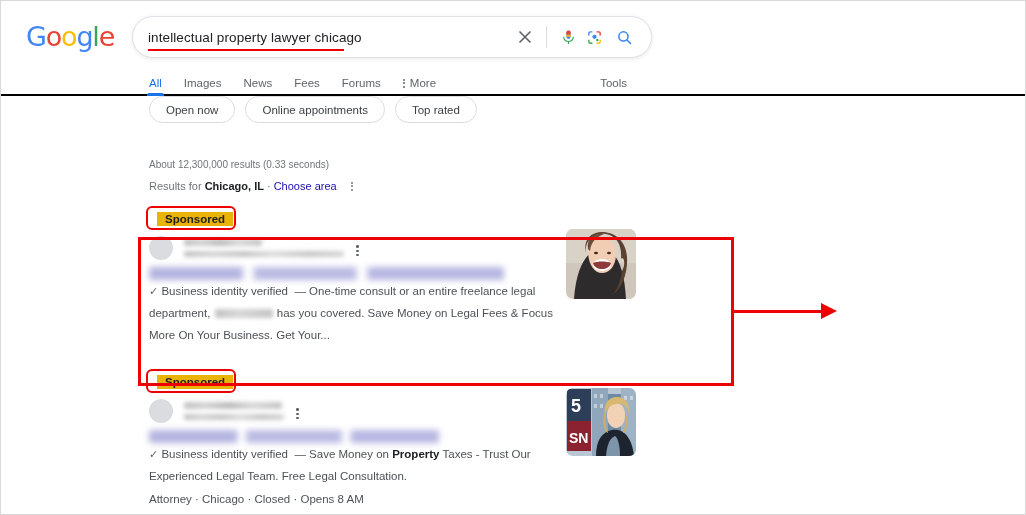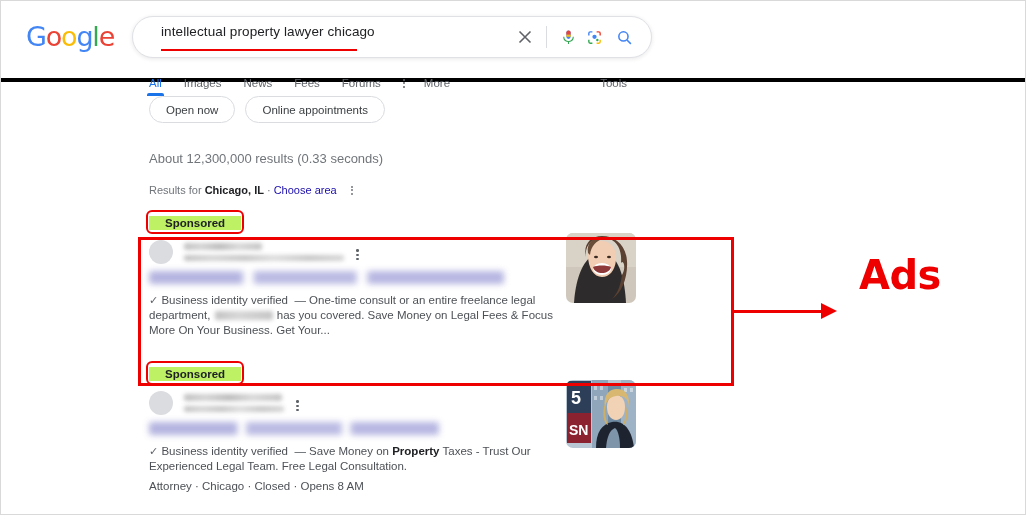--- a/index.html
+++ b/index.html
@@ -12,23 +12,23 @@
   #page {
     position: relative;
     width: 1026px; height: 515px;
     background: #fff;
     border: 1px solid #d9d9d9;
   }
 
   
   .header {
     position: relative;
-    height: 81px;
+    height: 95px;
     background: #fff;
-    border-bottom: 4px solid #000000;
+    border-bottom: 2px solid #000000;
   }
   .glogo {
     position: absolute; left: 25px; top: 22px;
     font-family: "DejaVu Sans", sans-serif;
     font-size: 27px; letter-spacing: -1.2px;
     line-height: 1;
     user-select: none;
   }
   .glogo span { font-weight: 400; }
   .c-b { color: #4285F4; }
@@ -41,23 +41,23 @@
     width: 520px; height: 42px;
     border: 1px solid #dfe1e5;
     border-radius: 24px;
     background: #fff;
     display: flex; align-items: center;
     box-shadow: 0 1px 4px rgba(32,33,36,.10);
   }
   .query-wrap {
     position: relative;
     flex: 1;
-    margin-left: 28px;
+    margin-left: 15px;
     height: 26px;
-    display: flex; align-items: flex-start;
+    display: flex; align-items: center;
   }
   .query-text {
     font-size: 13.5px; color: #202124;
     letter-spacing: .1px;
     white-space: nowrap;
   }
   .query-underline {
     position: absolute;
     left: 0; bottom: -1px;
     width: 196px; height: 2.5px;
@@ -77,51 +77,51 @@
   .nav-item {
     font-size: 11.5px; color: #5f6368;
     padding: 0 0 7px 0; margin-right: 22px;
     position: relative; white-space: nowrap;
   }
   .nav-item.active { color: #1a73e8; }
   .nav-item.active::after {
     content: ""; position: absolute; left: -2px; right: -2px; bottom: 0;
     height: 3px; background: #1a73e8; border-radius: 2px 2px 0 0;
   }
-  .nav-more { display: flex; gap: 19px; }
+  .nav-more { display: flex; gap: 5px; }
   .dots-v { display: inline-block; line-height: 0; }
   .dots-v i { display: block; width: 2px; height: 2px; background: #5f6368; border-radius: 50%; margin: 1.5px 0; }
   .nav-tools { margin-left: auto; font-size: 11.5px; color: #5f6368; padding-bottom: 7px; margin-right: 368px; }
 
   
   .results { position: absolute; left: 0; top: 95px; width: 100%; padding-left: 148px; }
 
   .chips { display: flex; gap: 10px; margin-top: 0; }
   .chip {
     border: 1px solid #dadce0; border-radius: 16px;
     height: 27px; padding: 0 16px;
     display: flex; align-items: center;
     font-size: 11.5px; color: #3c4043; white-space: nowrap;
   }
 
-  .resultstats { margin-top: 28px; font-size: 13px; color: #70757a; }
-  .locline { margin-top: 18px; font-size: 11px; color: #70757a; display: flex; align-items: flex-start; }
+  .resultstats { margin-top: 36px; font-size: 10px; color: #70757a; }
+  .locline { margin-top: 10px; font-size: 11px; color: #70757a; display: flex; align-items: flex-start; }
   .locline b { color: #202124; font-weight: 700; }
   .loclink { color: #1a0dab; margin-left: 3px; }
   .loc-dots { margin-left: 14px; }
   .loc-dots i { background: #70757a; }
 
   
   .ad { position: relative; margin-top: 17px; }
   .ad2 { margin-top: 26px; }
 
   .sponsored-wrap { position: relative; display: inline-block; }
   .sponsored {
     font-size: 11.5px; font-weight: 700; color: #202124;
-    padding: 1px 16px; display: inline-block; background: #bef264;
+    padding: 1px 8px; display: inline-block; background: #eab308; margin-left: 8px;
   }
   .sponsored-ring {
     position: absolute; left: -3px; top: -3px; right: -3px; bottom: -3px;
     border: 2.5px solid #ee0000; border-radius: 6px;
     pointer-events: none;
   }
 
   .ad-head { display: flex; align-items: center; margin-top: 9px; }
   .avatar { width: 24px; height: 24px; border-radius: 50%; background: #dadce0; flex: none; }
   .ad-idblock { margin-left: 11px; }
@@ -142,21 +142,21 @@
 
   .blur-title {
     margin-top: 7px; height: 13px; width: 355px; border-radius: 2px;
     background: linear-gradient(90deg,#9a9ad6 0 26%,#ffffff 27% 29%,#a3a3da 30% 58%,#fff 59% 61%,#9e9ed8 62% 100%);
     filter: blur(3px); opacity: .75;
   }
   .blur-title.t2 { width: 290px;
     background: linear-gradient(90deg,#9a9ad6 0 30%,#fff 31% 33%,#a3a3da 34% 66%,#fff 67% 69%,#9e9ed8 70% 100%);
   }
 
-  .ad-desc { margin-top: 9px; font-size: 11.5px; line-height: 15px; color: #4d5156; max-width: 405px; }
+  .ad-desc { font-size: 11.5px; line-height: 22px; color: #4d5156; max-width: 405px; }
   .ad-desc b { color: #202124; font-weight: 700; }
   .check { color: #5f6368; font-size: 11px; }
   .verified { color: #4d5156; }
   .blur-inline {
     display: inline-block; width: 58px; height: 9px; vertical-align: middle;
     border-radius: 2px; margin: 0 1px;
     background: linear-gradient(90deg,#bcbcbc,#d2d2d2 40%,#bfbfbf);
     filter: blur(2.2px); opacity: .9;
   }
   .ad-meta { margin-top: 6px; font-size: 11.5px; color: #4d5156; }
@@ -260,20 +260,21 @@
       </div>
       <div class="nav-tools">Tools</div>
     </div>
   </div>
 
   <div class="results">
 
     <div class="chips">
       <div class="chip">Open now</div>
       <div class="chip">Online appointments</div>
+      <div class="chip">Top rated</div>
     </div>
 
     <div class="resultstats">About 12,300,000 results (0.33 seconds)</div>
 
     <div class="locline">
       <span>Results for</span>&nbsp;<b>Chicago, IL</b>&nbsp;<span>·</span>
       <span class="loclink">Choose area</span>
       <span class="dots-v loc-dots">
           <i></i>
           <i></i>
@@ -389,16 +390,15 @@
           <text x="3" y="55" font-family="Liberation Sans" font-size="14" font-weight="700" fill="#ffffff">SN</text>
         </svg>
       </div>
     </div>
   </div>
 
   <div class="redbox"></div>
   <div class="arrow-line"></div>
   <div class="arrow-head"></div>
   <div class="annotation">
-    <div>Ads</div>
   </div>
 
 </div>
 
 </body></html>

